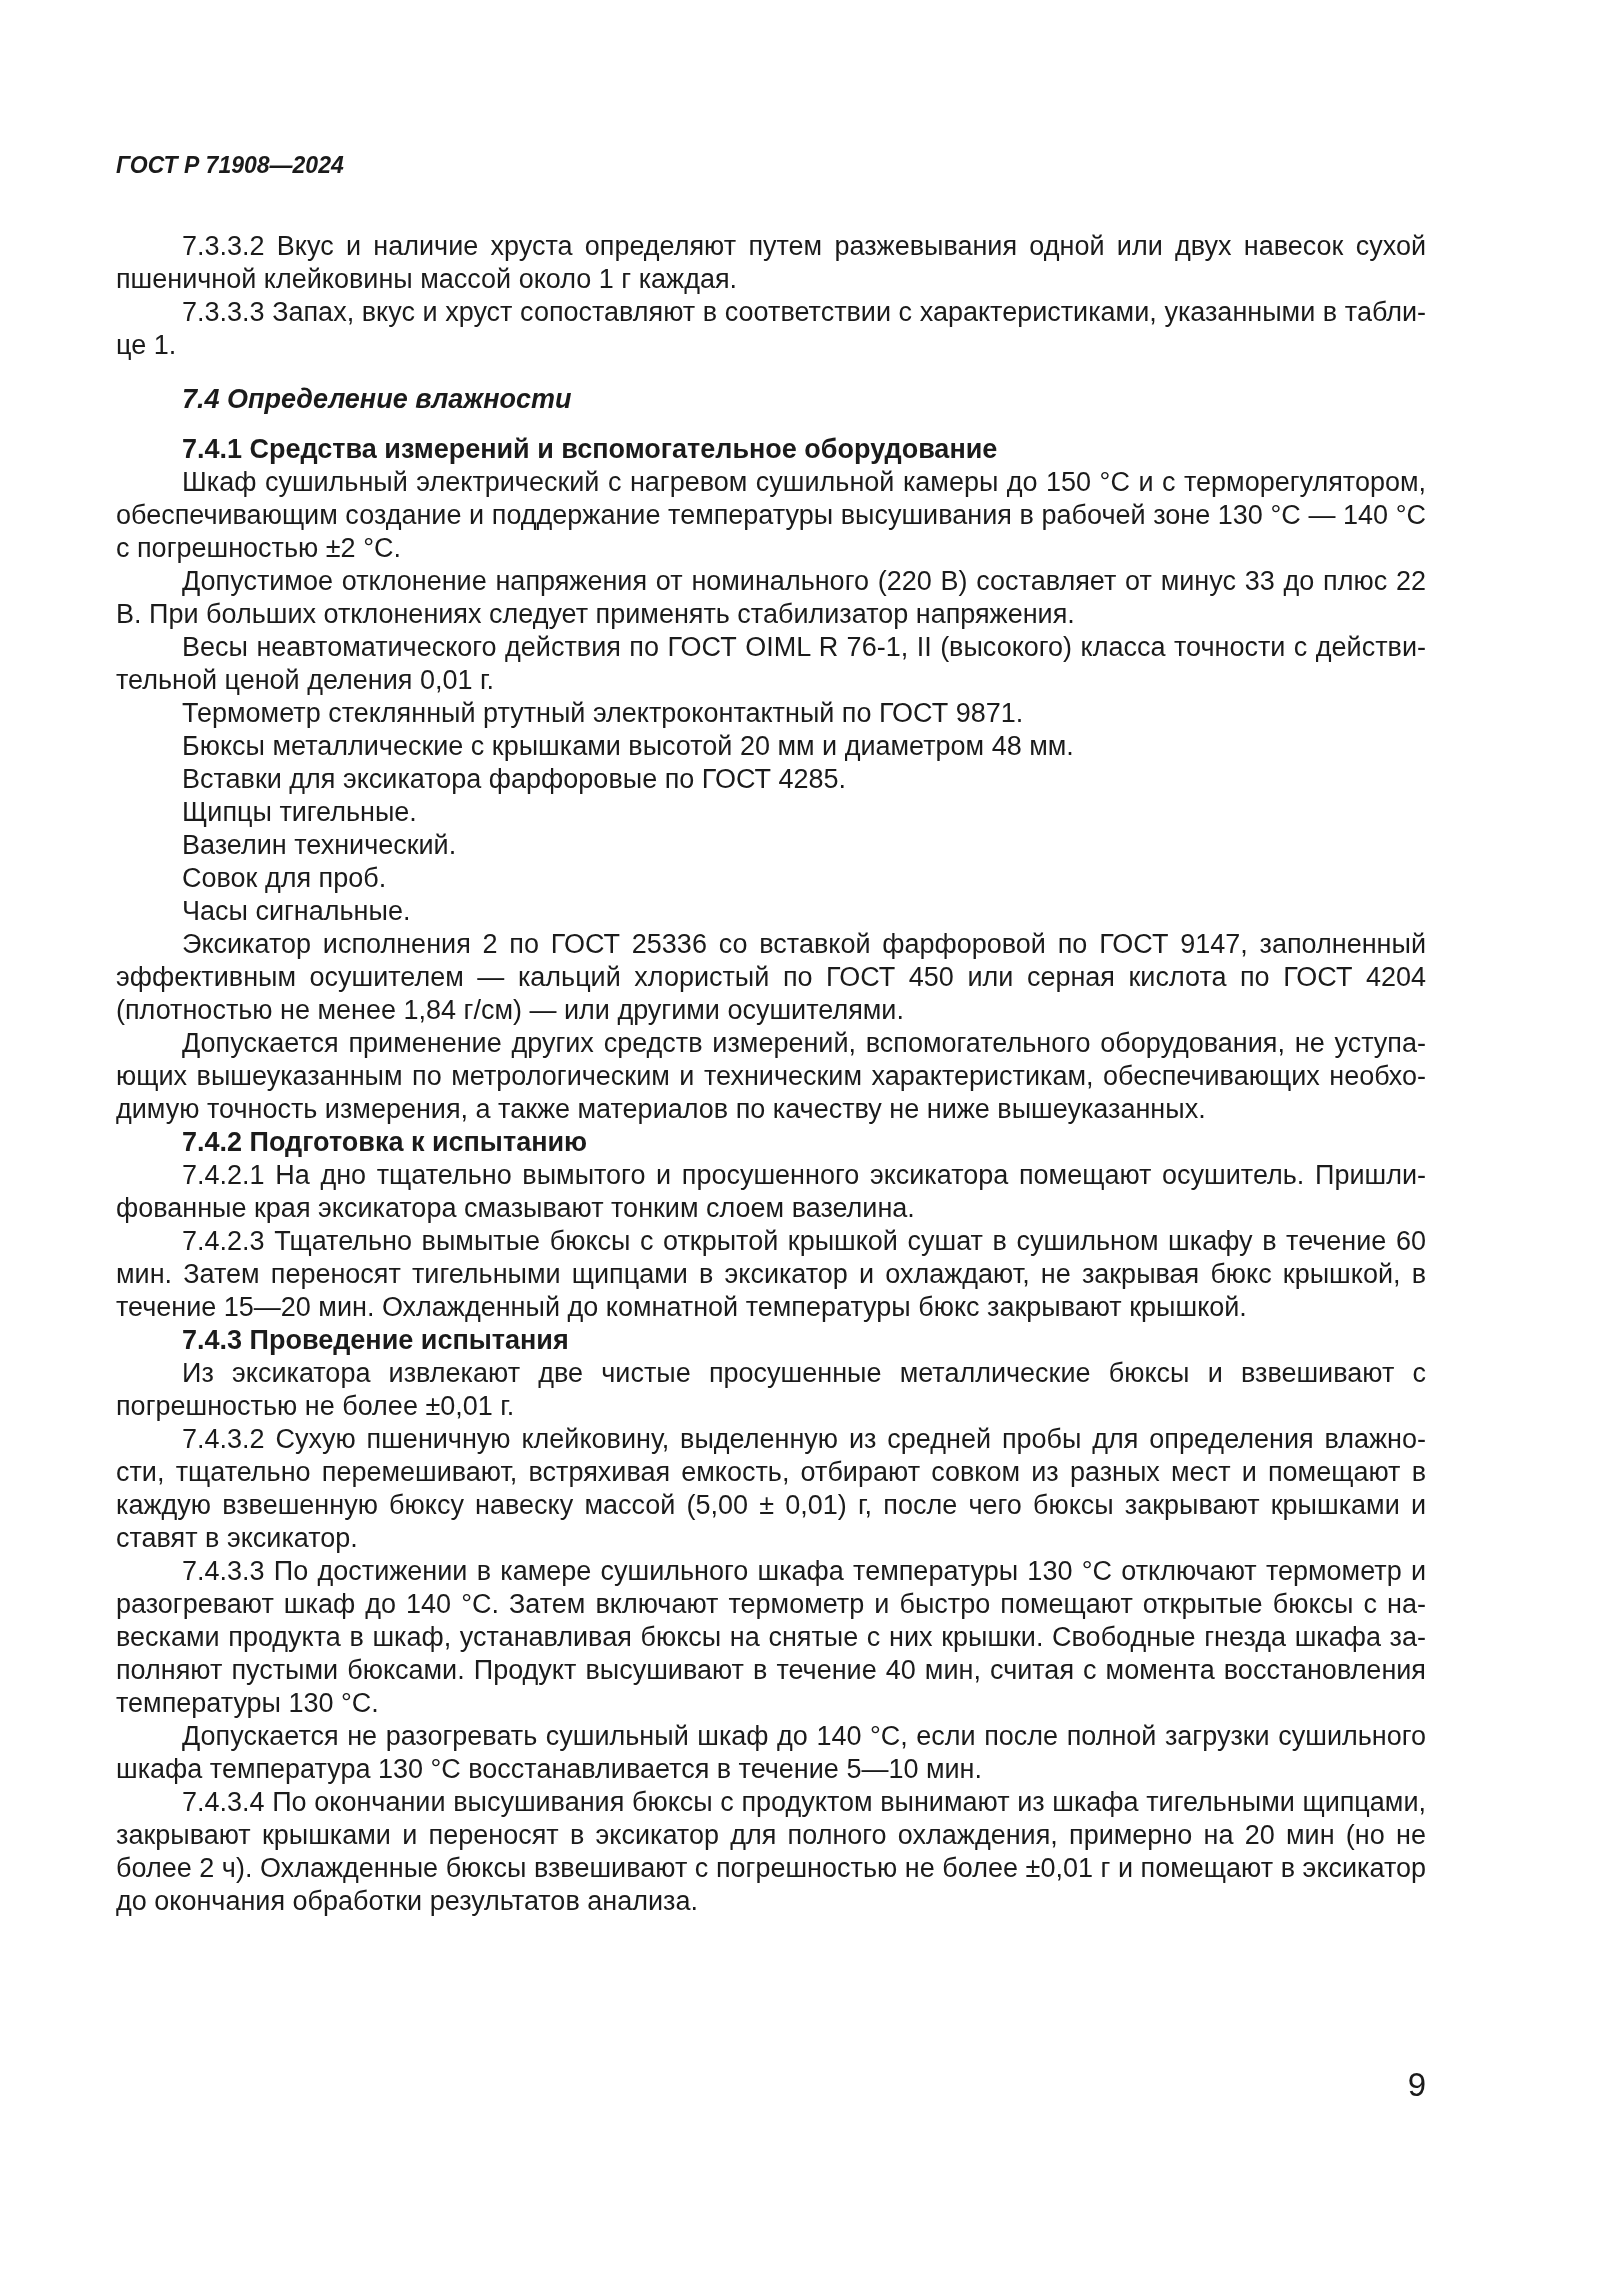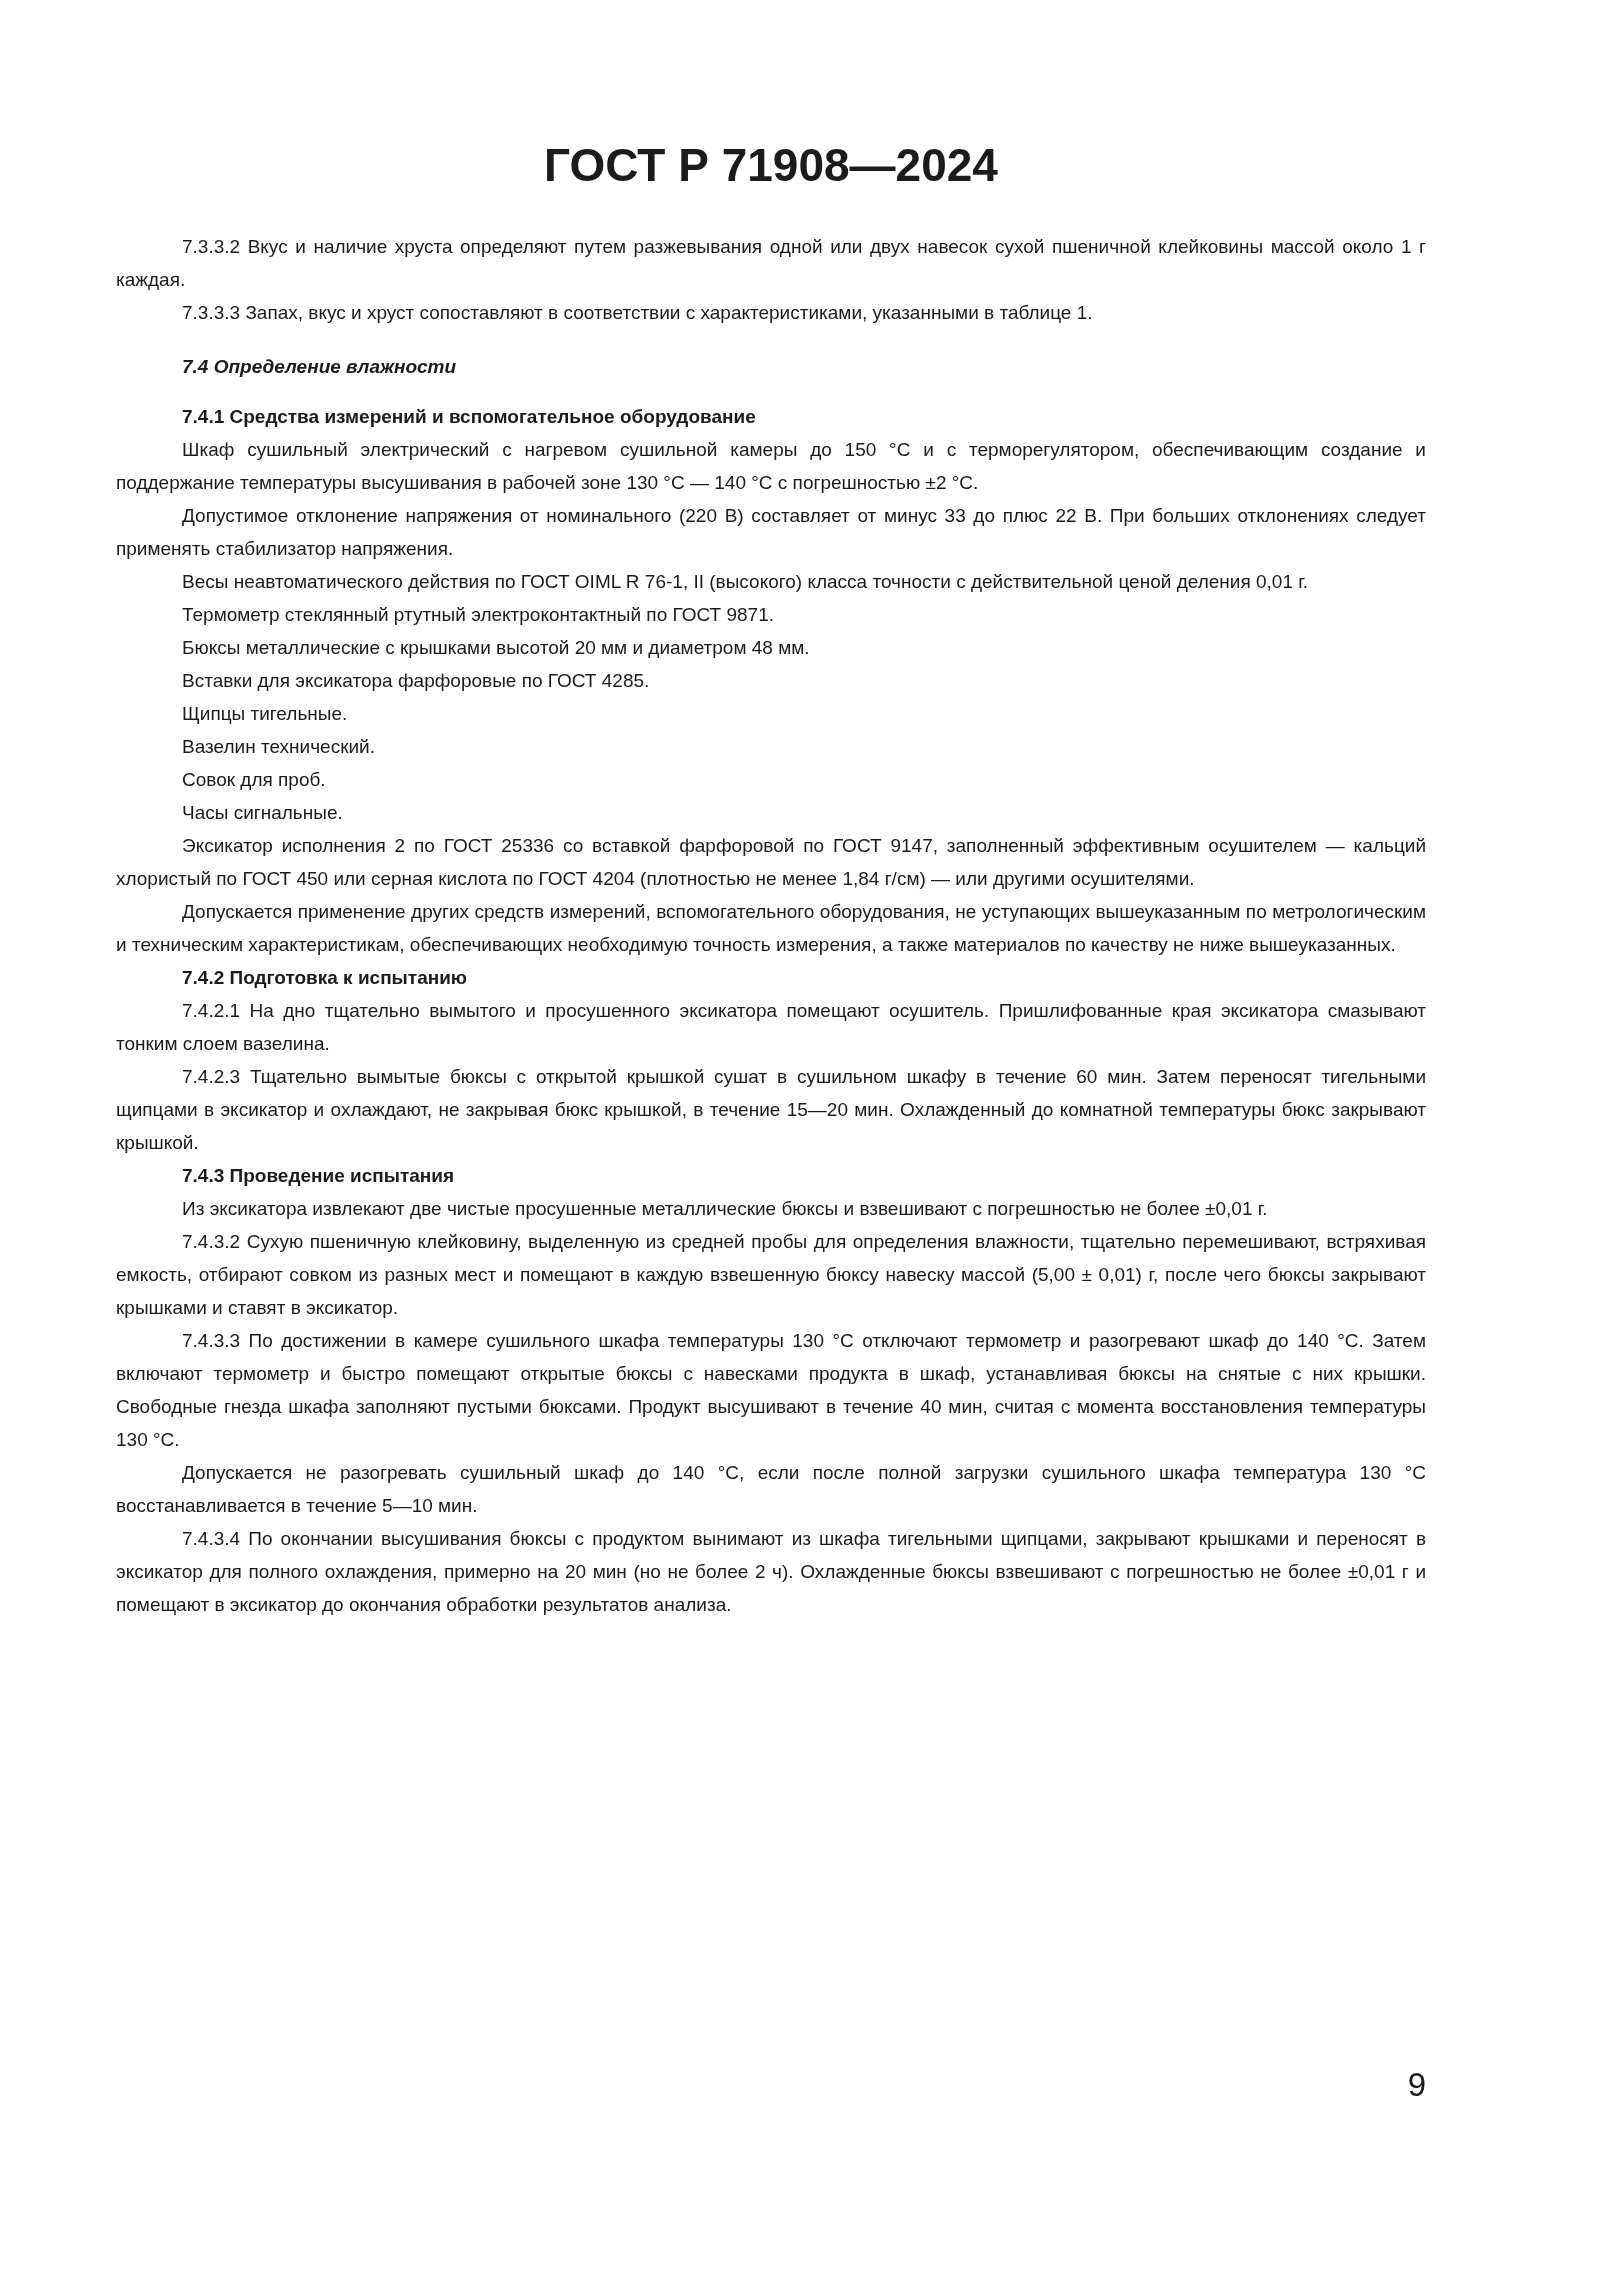--- a/index.html
+++ b/index.html
@@ -12,29 +12,30 @@
     width: 1621px;
     height: 2293px;
     background: #ffffff;
     color: #1b1b1b;
     font-family: "Liberation Sans", "DejaVu Sans", sans-serif;
     box-sizing: border-box;
     padding: 144px 195px 0 116px;
     overflow: hidden;
   }
   .running-header {
-    text-align: center;
+    text-align: left;
     font-weight: bold;
-    font-size: 46px;
+    font-size: 23px;
     line-height: 43px;
     margin-bottom: 43px;
     white-space: nowrap;
+    font-style: italic;
   }
   .content {
-    font-size: 19px;
+    font-size: 27px;
     line-height: 33px;
   }
   .content .para {
     margin: 0;
     text-align: justify;
     text-indent: 66px;
   }
   .content .h2 {
     font-weight: bold;
     text-indent: 66px;

